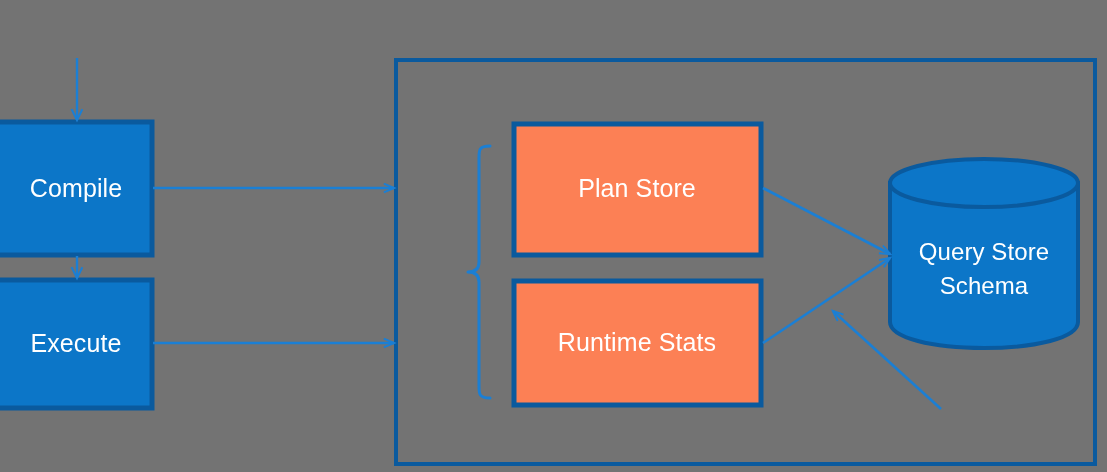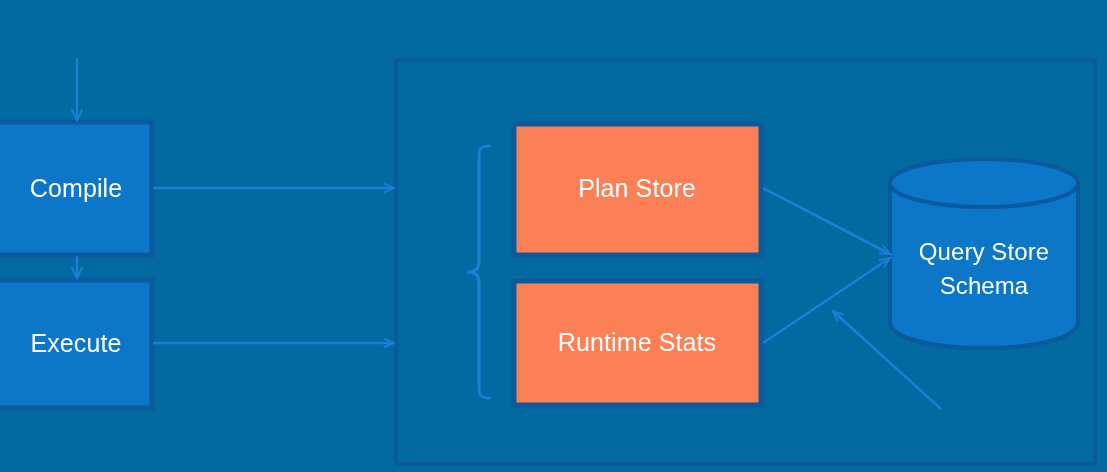--- a/index.html
+++ b/index.html
@@ -8,21 +8,21 @@
     padding: 0;
     background: #000000;
   }
   body {
     font-family: "Liberation Sans", sans-serif;
   }
   #stage {
     position: relative;
     width: 1107px;
     height: 472px;
-    background: #0369a1;
+    background: #737373;
     overflow: hidden;
   }
   svg.diagram {
     position: absolute;
     left: 0;
     top: 0;
     width: 1107px;
     height: 472px;
     display: block;
   }

